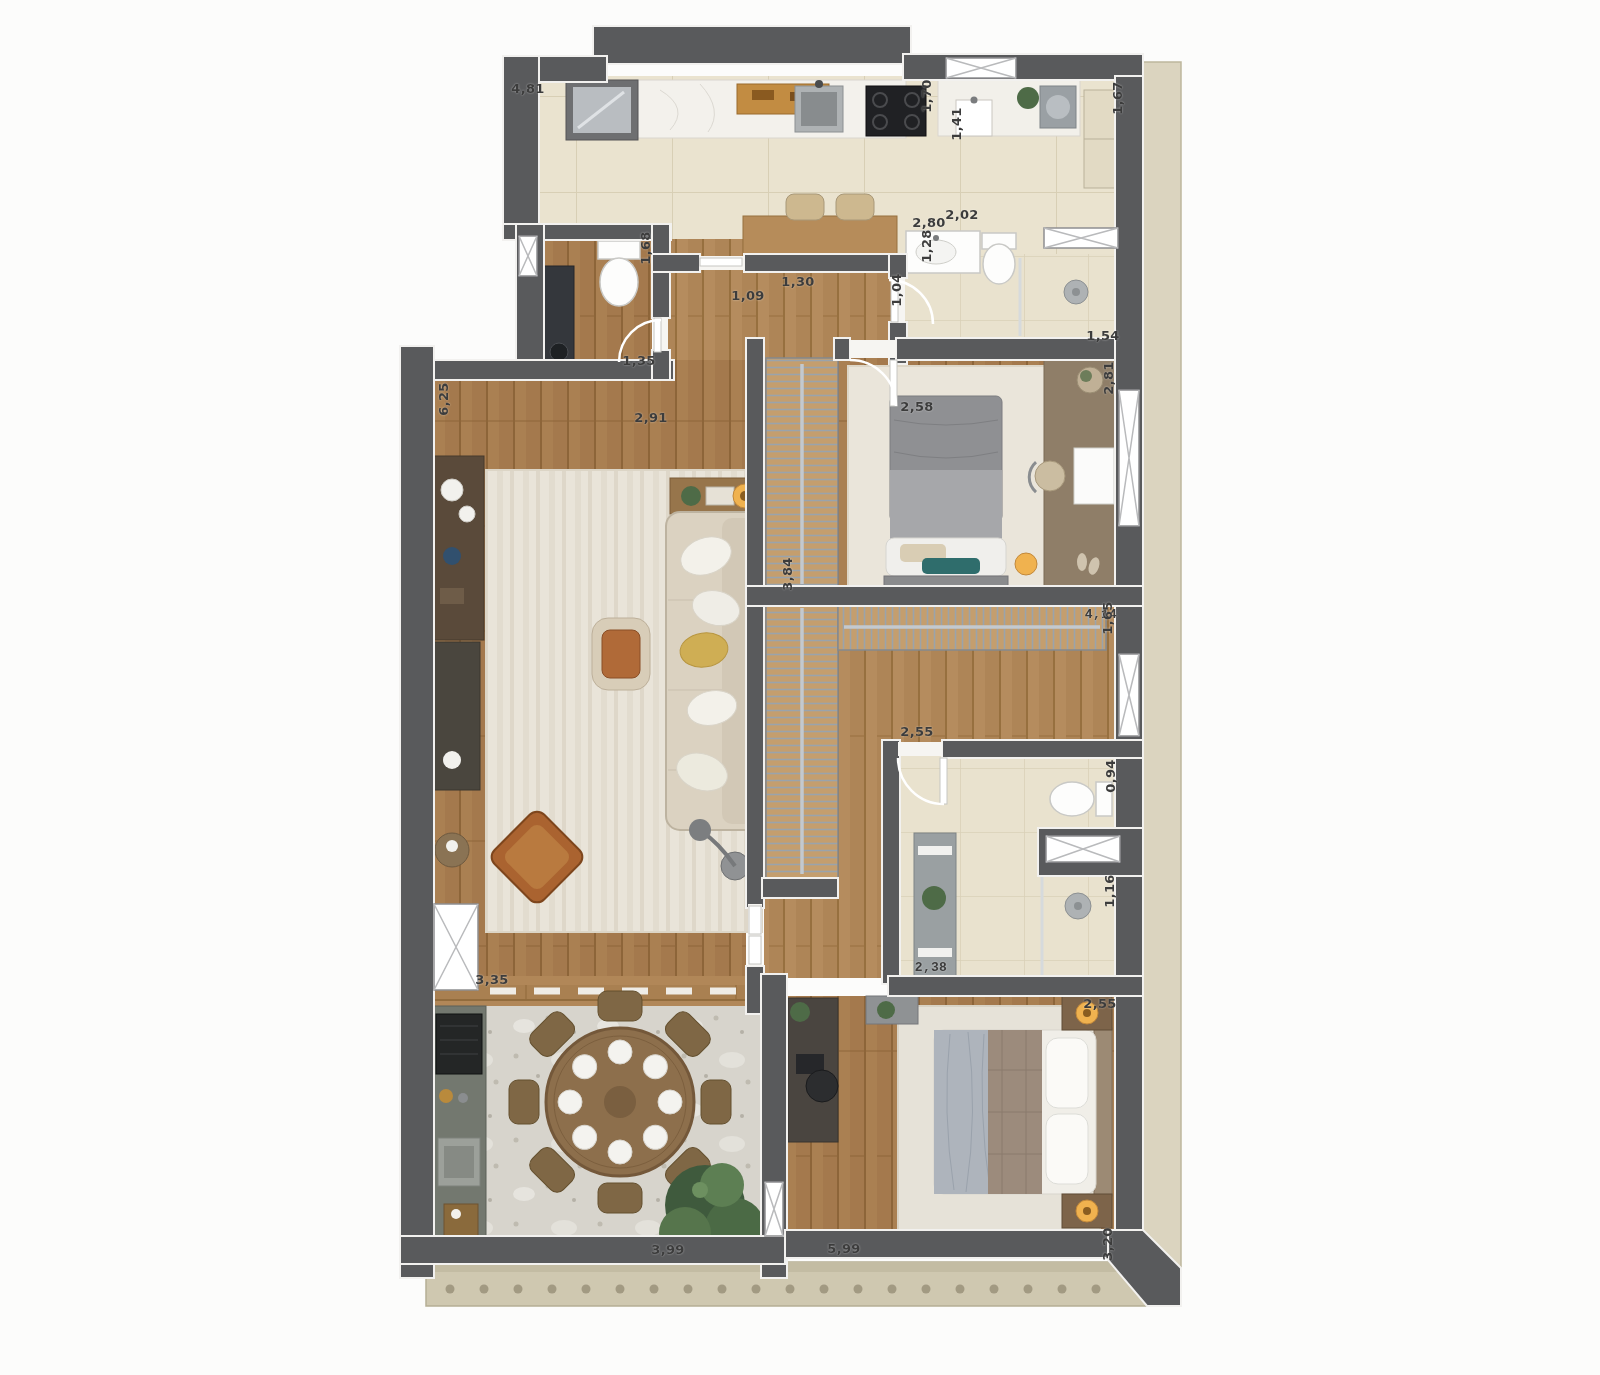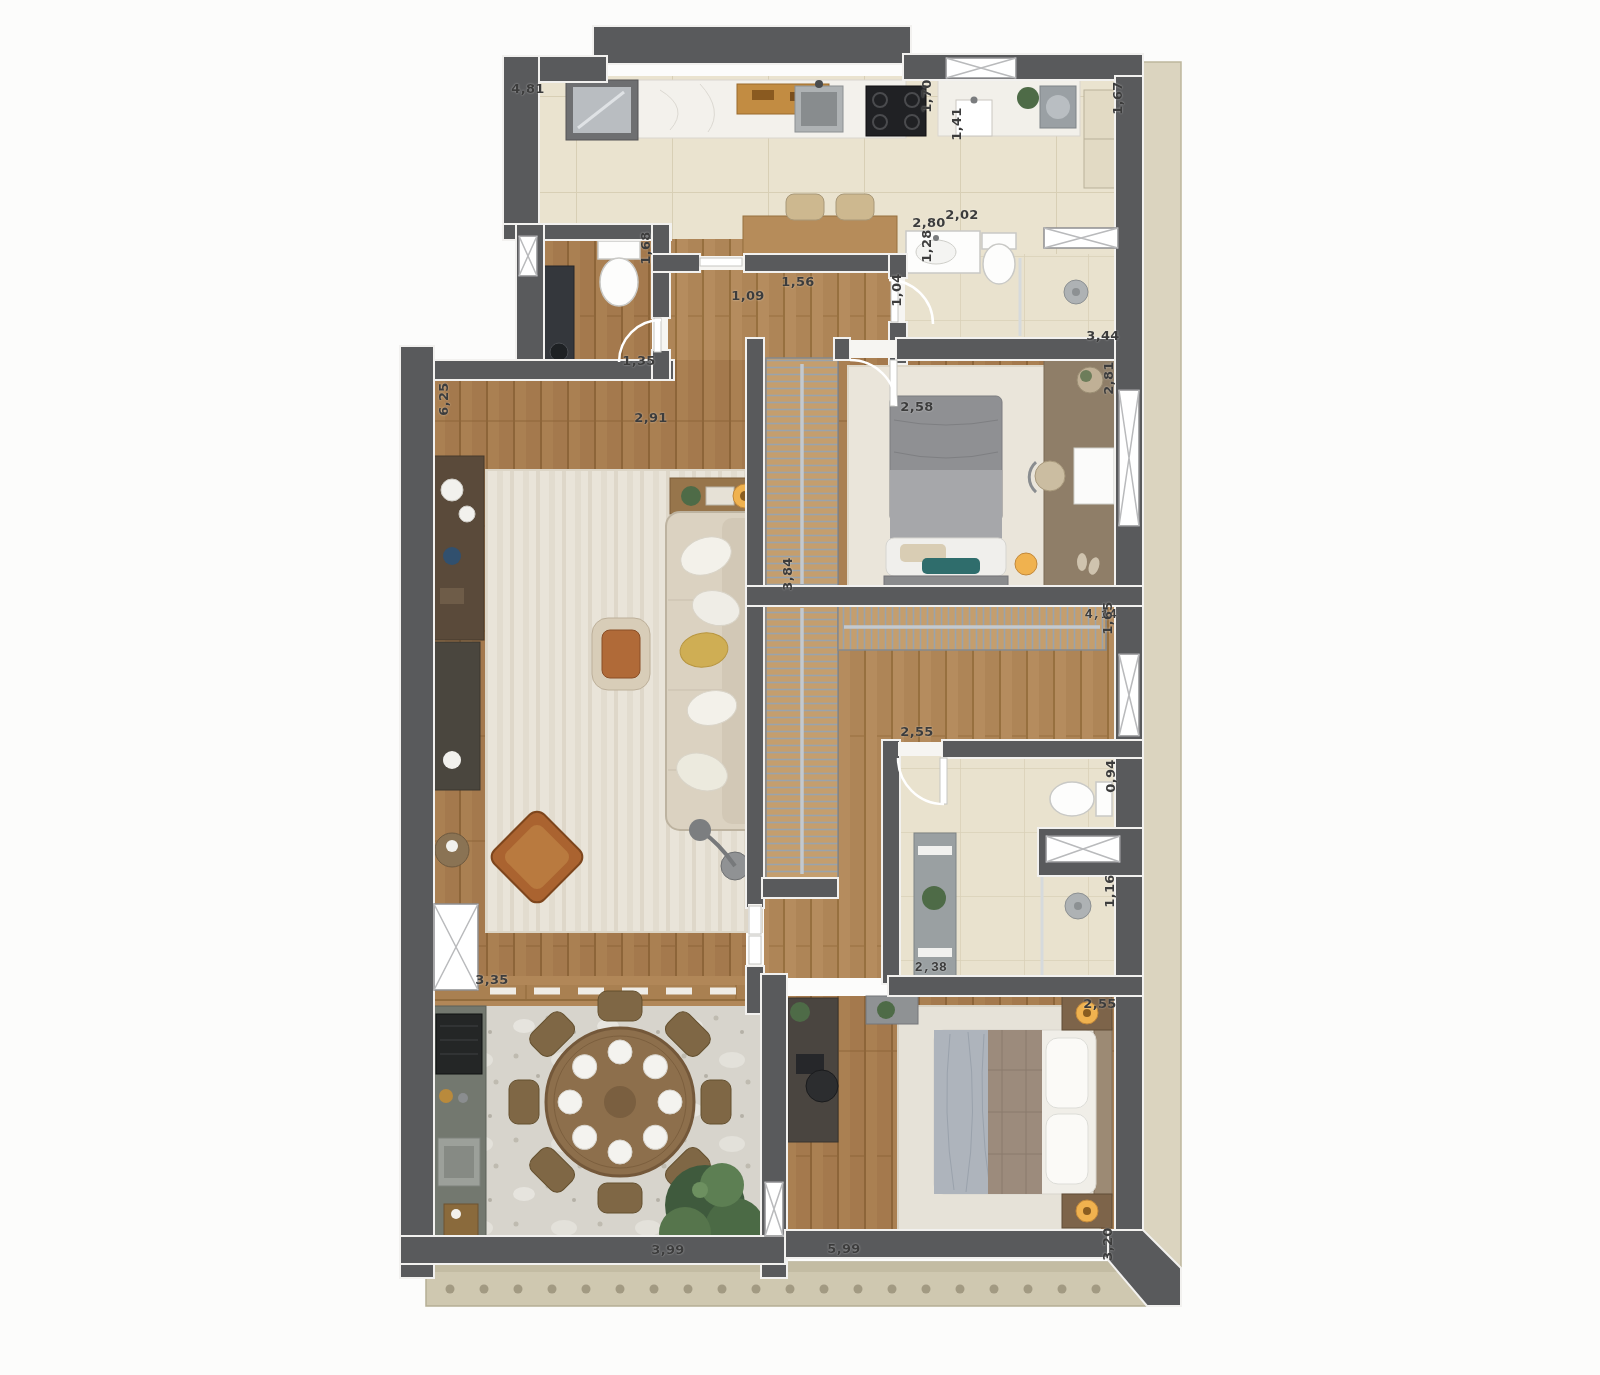--- a/index.html
+++ b/index.html
@@ -428,23 +428,23 @@
 <div class="labels">
       <span class="dim" style="left: 528px; top: 88px; transform: translate(-50%, -50%) rotate(0deg);">4,81</span>
       <span class="dim" style="left: 926px; top: 96px; transform: translate(-50%, -50%) rotate(-90deg);">1,70</span>
       <span class="dim" style="left: 956px; top: 124px; transform: translate(-50%, -50%) rotate(-90deg);">1,41</span>
       <span class="dim" style="left: 1117px; top: 98px; transform: translate(-50%, -50%) rotate(-90deg);">1,67</span>
       <span class="dim" style="left: 906px; top: 222px; transform: translate(-50%, -50%) rotate(0deg); margin-left: 23px;">2,80</span>
       <span class="dim" style="left: 962px; top: 214px; transform: translate(-50%, -50%) rotate(0deg);">2,02</span>
       <span class="dim" style="left: 926px; top: 246px; transform: translate(-50%, -50%) rotate(-90deg);">1,28</span>
       <span class="dim" style="left: 645px; top: 248px; transform: translate(-50%, -50%) rotate(-90deg);">1,68</span>
       <span class="dim" style="left: 748px; top: 295px; transform: translate(-50%, -50%) rotate(0deg);">1,09</span>
-      <span class="dim" style="left: 798px; top: 281px; transform: translate(-50%, -50%) rotate(0deg);">1,56</span>
+      <span class="dim" style="left: 798px; top: 281px; transform: translate(-50%, -50%) rotate(0deg);">1,30</span>
       <span class="dim" style="left: 896px; top: 290px; transform: translate(-50%, -50%) rotate(-90deg);">1,04</span>
-      <span class="dim" style="left: 1103px; top: 335px; transform: translate(-50%, -50%) rotate(0deg);">3,44</span>
+      <span class="dim" style="left: 1103px; top: 335px; transform: translate(-50%, -50%) rotate(0deg);">1,54</span>
       <span class="dim" style="left: 639px; top: 360px; transform: translate(-50%, -50%) rotate(0deg);">1,35</span>
       <span class="dim" style="left: 651px; top: 389px; transform: translate(-50%, -50%) rotate(0deg); margin-top: 28px;">2,91</span>
       <span class="dim" style="left: 443px; top: 399px; transform: translate(-50%, -50%) rotate(-90deg);">6,25</span>
       <span class="dim" style="left: 917px; top: 368px; transform: translate(-50%, -50%) rotate(0deg); margin-top: 38px;">2,58</span>
       <span class="dim" style="left: 1108px; top: 378px; transform: translate(-50%, -50%) rotate(-90deg);">2,81</span>
       <span class="dim" style="left: 787px; top: 574px; transform: translate(-50%, -50%) rotate(-90deg);">3,84</span>
       <span class="dim" style="left: 1101px; top: 614px; transform: translate(-50%, -50%) rotate(0deg); font-family: Liberation Mono, monospace;">4,14</span>
       <span class="dim" style="left: 1107px; top: 618px; transform: translate(-50%, -50%) rotate(-90deg);">1,65</span>
       <span class="dim" style="left: 917px; top: 731px; transform: translate(-50%, -50%) rotate(0deg);">2,55</span>
       <span class="dim" style="left: 1110px; top: 776px; transform: translate(-50%, -50%) rotate(-90deg);">0,94</span>

